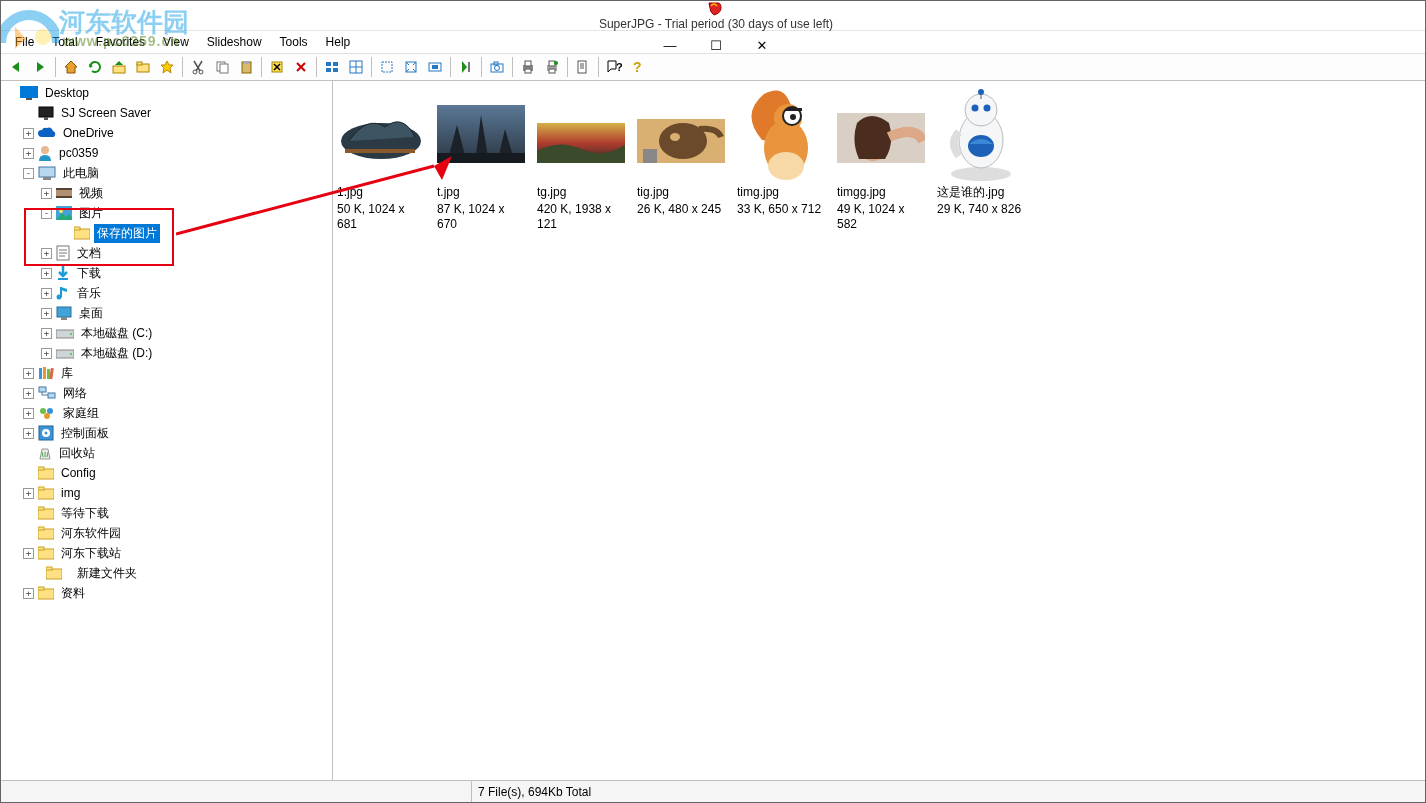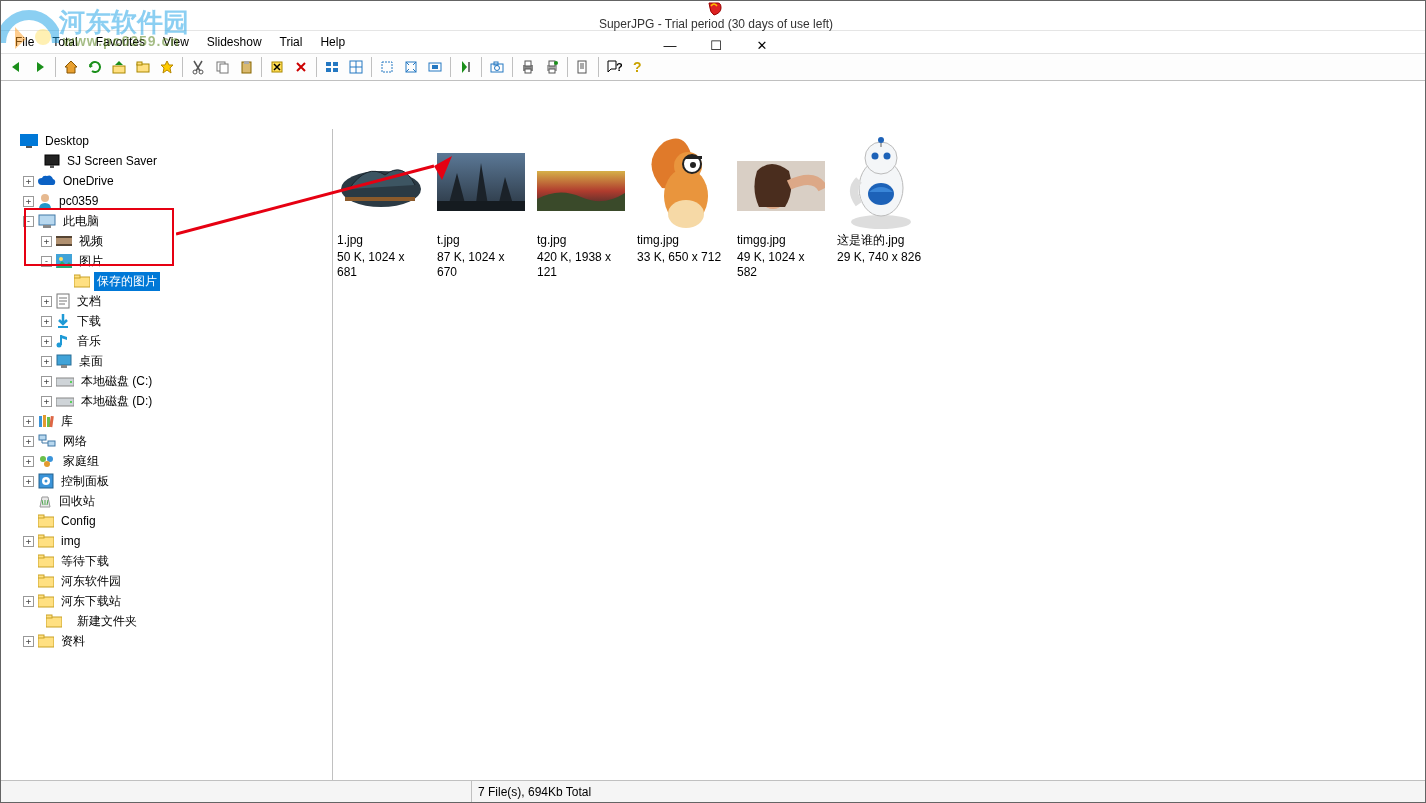--- a/index.html
+++ b/index.html
@@ -8,21 +8,21 @@
 .titlebar { height:30px; display:flex; align-items:center; padding:0 0 0 6px; border-bottom:1px solid #e5e5e5;flex-direction:column; }
 .titlebar .app-icon { width:16px; height:16px; margin-right:5px; }
 .titlebar .title { flex:1; font-size:12px; color:#333; }
 .wc { display:flex; }
 .wc button { width:46px; height:30px; border:none; background:transparent; font-size:13px; line-height:30px; }
 .menubar { height:22px; display:flex; align-items:center; padding:0 6px; gap:2px; }
 .menubar span { padding:2px 8px; cursor:pointer; }
 .toolbar { height:28px; display:flex; align-items:center; padding:0 4px; gap:2px; border-top:1px solid #e1e1e1; border-bottom:1px solid #c0c0c0; background:#fdfdfd; }
 .tb-btn { width:22px; height:22px; display:flex; align-items:center; justify-content:center; border:1px solid transparent; }
 .tsep { width:1px; height:20px; background:#c0c0c0; margin:0 2px; }
-.workspace { flex:1; display:flex; min-height:0;margin-top:48px; }
+.workspace { flex:1; display:flex; min-height:0; }
 .tree-pane { width:332px; border-right:1px solid #c0c0c0; overflow:auto; padding:2px 0; }
 .tree-node { display:flex; align-items:center; height:20px; white-space:nowrap; }
 .expander { width:11px; height:11px; border:1px solid #999; background:#fff; display:flex; align-items:center; justify-content:center; font-size:9px; line-height:1; margin-right:4px; cursor:pointer; font-family:monospace; color:#444; }
 .node-icon { display:flex; align-items:center; justify-content:center; margin-right:4px; }
 .node-label { padding:1px 3px; }
 .node-label.selected { background:#0078d7; color:#fff; }
 .thumb-pane { flex:1; overflow:auto; background:#fff; padding:4px; position:relative; }
 .thumb-wrap { display:flex; gap:12px; flex-wrap:wrap; align-items:flex-start; }
 .thumb { width:88px; display:flex; flex-direction:column; }
 .thumb .imgbox { width:88px; height:98px; display:flex; align-items:center; justify-content:center; }
@@ -59,21 +59,21 @@
       <button class="close">✕</button>
     </div>
   </div>
 
   <div class="menubar">
     <span>File</span>
     <span>Total</span>
     <span>Favorites</span>
     <span>View</span>
     <span>Slideshow</span>
-    <span>Trial</span>
+    <span>Tools</span>
     <span>Help</span>
   </div>
 
   <div class="toolbar">
     <div class="tb-btn">
         <svg width="16" height="16">
           <path d="M11 3 L4 8 L11 13 Z" fill="#1a8f1a"></path>
         </svg>
       </div>
     <div class="tb-btn">
@@ -233,21 +233,21 @@
         <div class="tree-node" style="padding-left: 4px;">
           <span style="display: inline-block; width: 15px;"></span>
           <span class="node-icon">
             <svg width="18" height="14">
               <rect x="0" y="0" width="18" height="12" fill="#0078d7"></rect>
               <rect x="6" y="12" width="6" height="2" fill="#555"></rect>
             </svg>
           </span>
           <span class="node-label">Desktop</span>
         </div>
-        <div class="tree-node" style="padding-left: 28px;">
+        <div class="tree-node" style="padding-left: 22px;">
           <span style="display: inline-block; width: 15px;"></span>
           <span class="node-icon">
             <svg width="16" height="14">
               <rect x="1" y="1" width="14" height="10" fill="#222" stroke="#000"></rect>
               <rect x="6" y="11" width="4" height="3" fill="#555"></rect>
             </svg>
           </span>
           <span class="node-label">SJ Screen Saver</span>
         </div>
         <div class="tree-node" style="padding-left: 22px;">
@@ -542,20 +542,33 @@
                 </defs>
                 <rect width="88" height="40" fill="url(#g2)"></rect>
                 <path d="M0 28 Q22 16 44 26 Q66 36 88 22 L88 40 L0 40 Z" fill="#3a4a2a"></path>
               </svg>
             </div>
             <div class="caption">tg.jpg</div>
             <div class="caption">420 K, 1938 x 121</div>
           </div>
           <div class="thumb">
             <div class="imgbox">
+              <svg width="88" height="44" style="margin-top:14px">
+                <rect width="88" height="44" fill="#d9b072"></rect>
+                <ellipse cx="46" cy="22" rx="24" ry="18" fill="#6b4a2b"></ellipse>
+                <ellipse cx="38" cy="18" rx="5" ry="4" fill="#d9b072"></ellipse>
+                <path d="M62 10 Q80 8 84 18" stroke="#6b4a2b" stroke-width="6" fill="none"></path>
+                <rect x="6" y="30" width="14" height="14" fill="#888"></rect>
+              </svg>
+            </div>
+            <div class="caption">tig.jpg</div>
+            <div class="caption">26 K, 480 x 245</div>
+          </div>
+          <div class="thumb">
+            <div class="imgbox">
               <svg width="70" height="96">
                 <path d="M16 54 Q-6 28 18 8 Q40 -4 46 24 Q50 46 34 56" fill="#e07a2a"></path>
                 <ellipse cx="40" cy="62" rx="22" ry="28" fill="#e9953d"></ellipse>
                 <ellipse cx="40" cy="80" rx="18" ry="14" fill="#f6d9a6"></ellipse>
                 <circle cx="42" cy="32" r="14" fill="#e9953d"></circle>
                 <circle cx="46" cy="30" r="9" fill="#fff" stroke="#222" stroke-width="2"></circle>
                 <circle cx="47" cy="31" r="3" fill="#222"></circle>
                 <rect x="40" y="22" width="16" height="3" fill="#222"></rect>
               </svg>
             </div>

